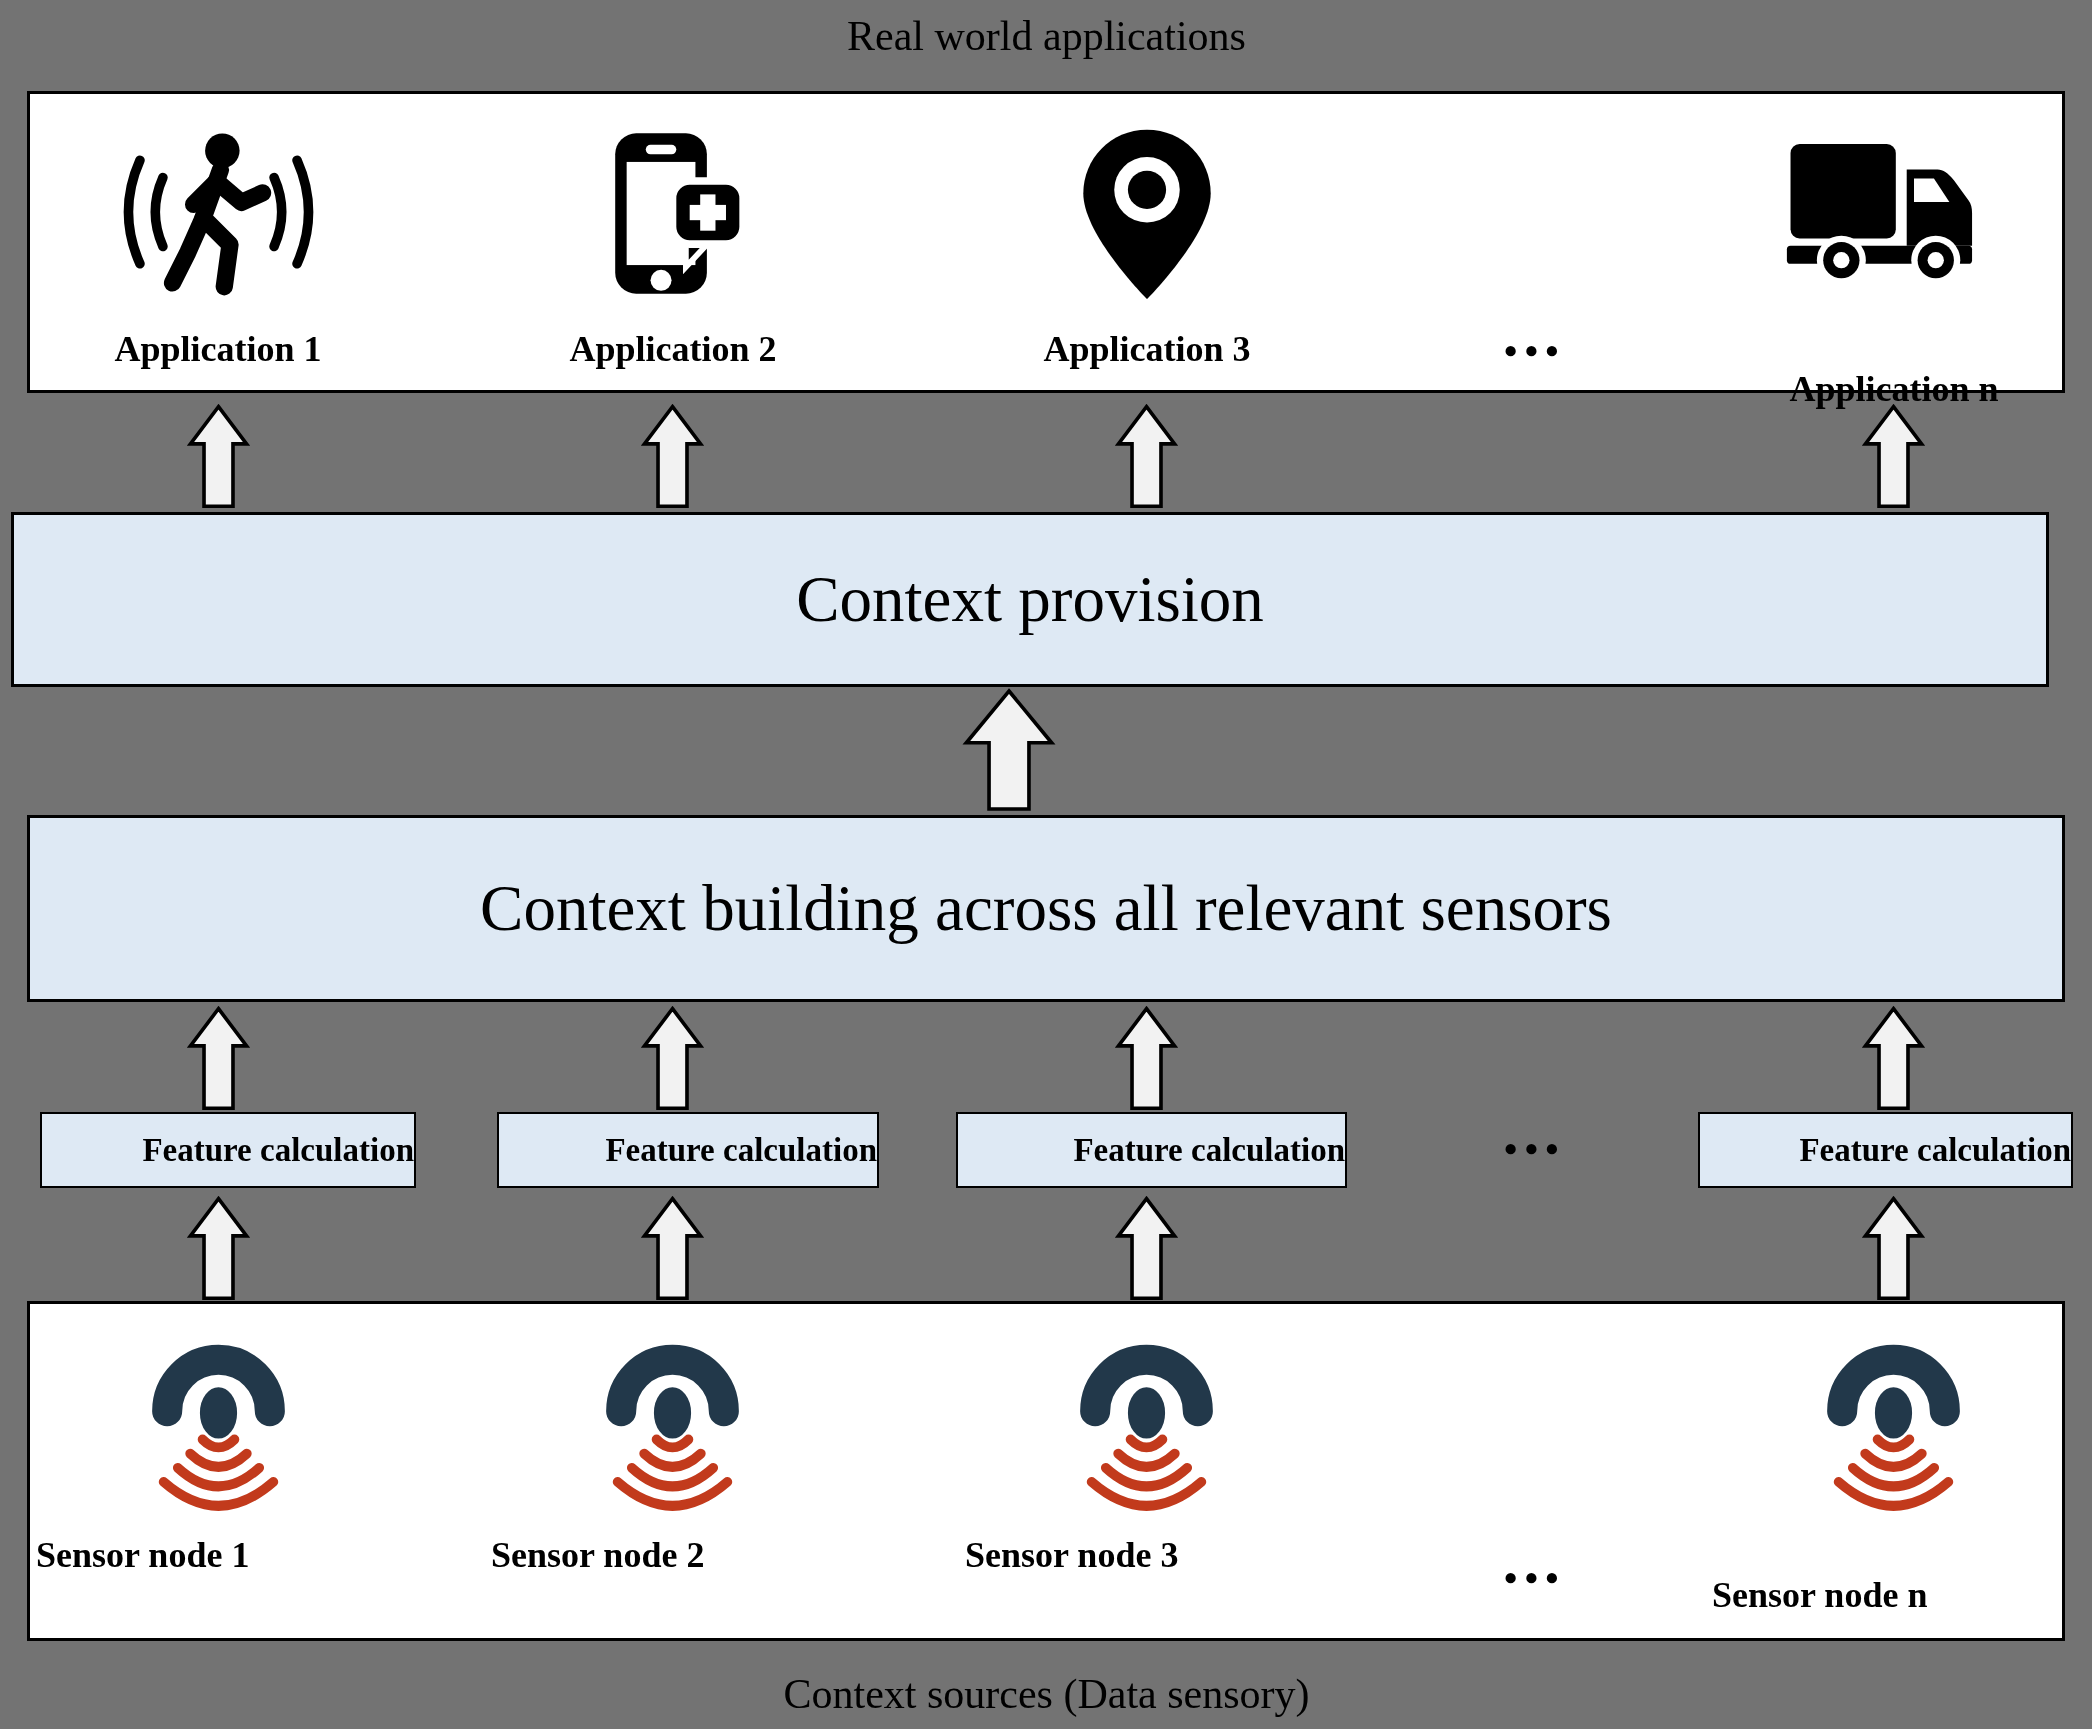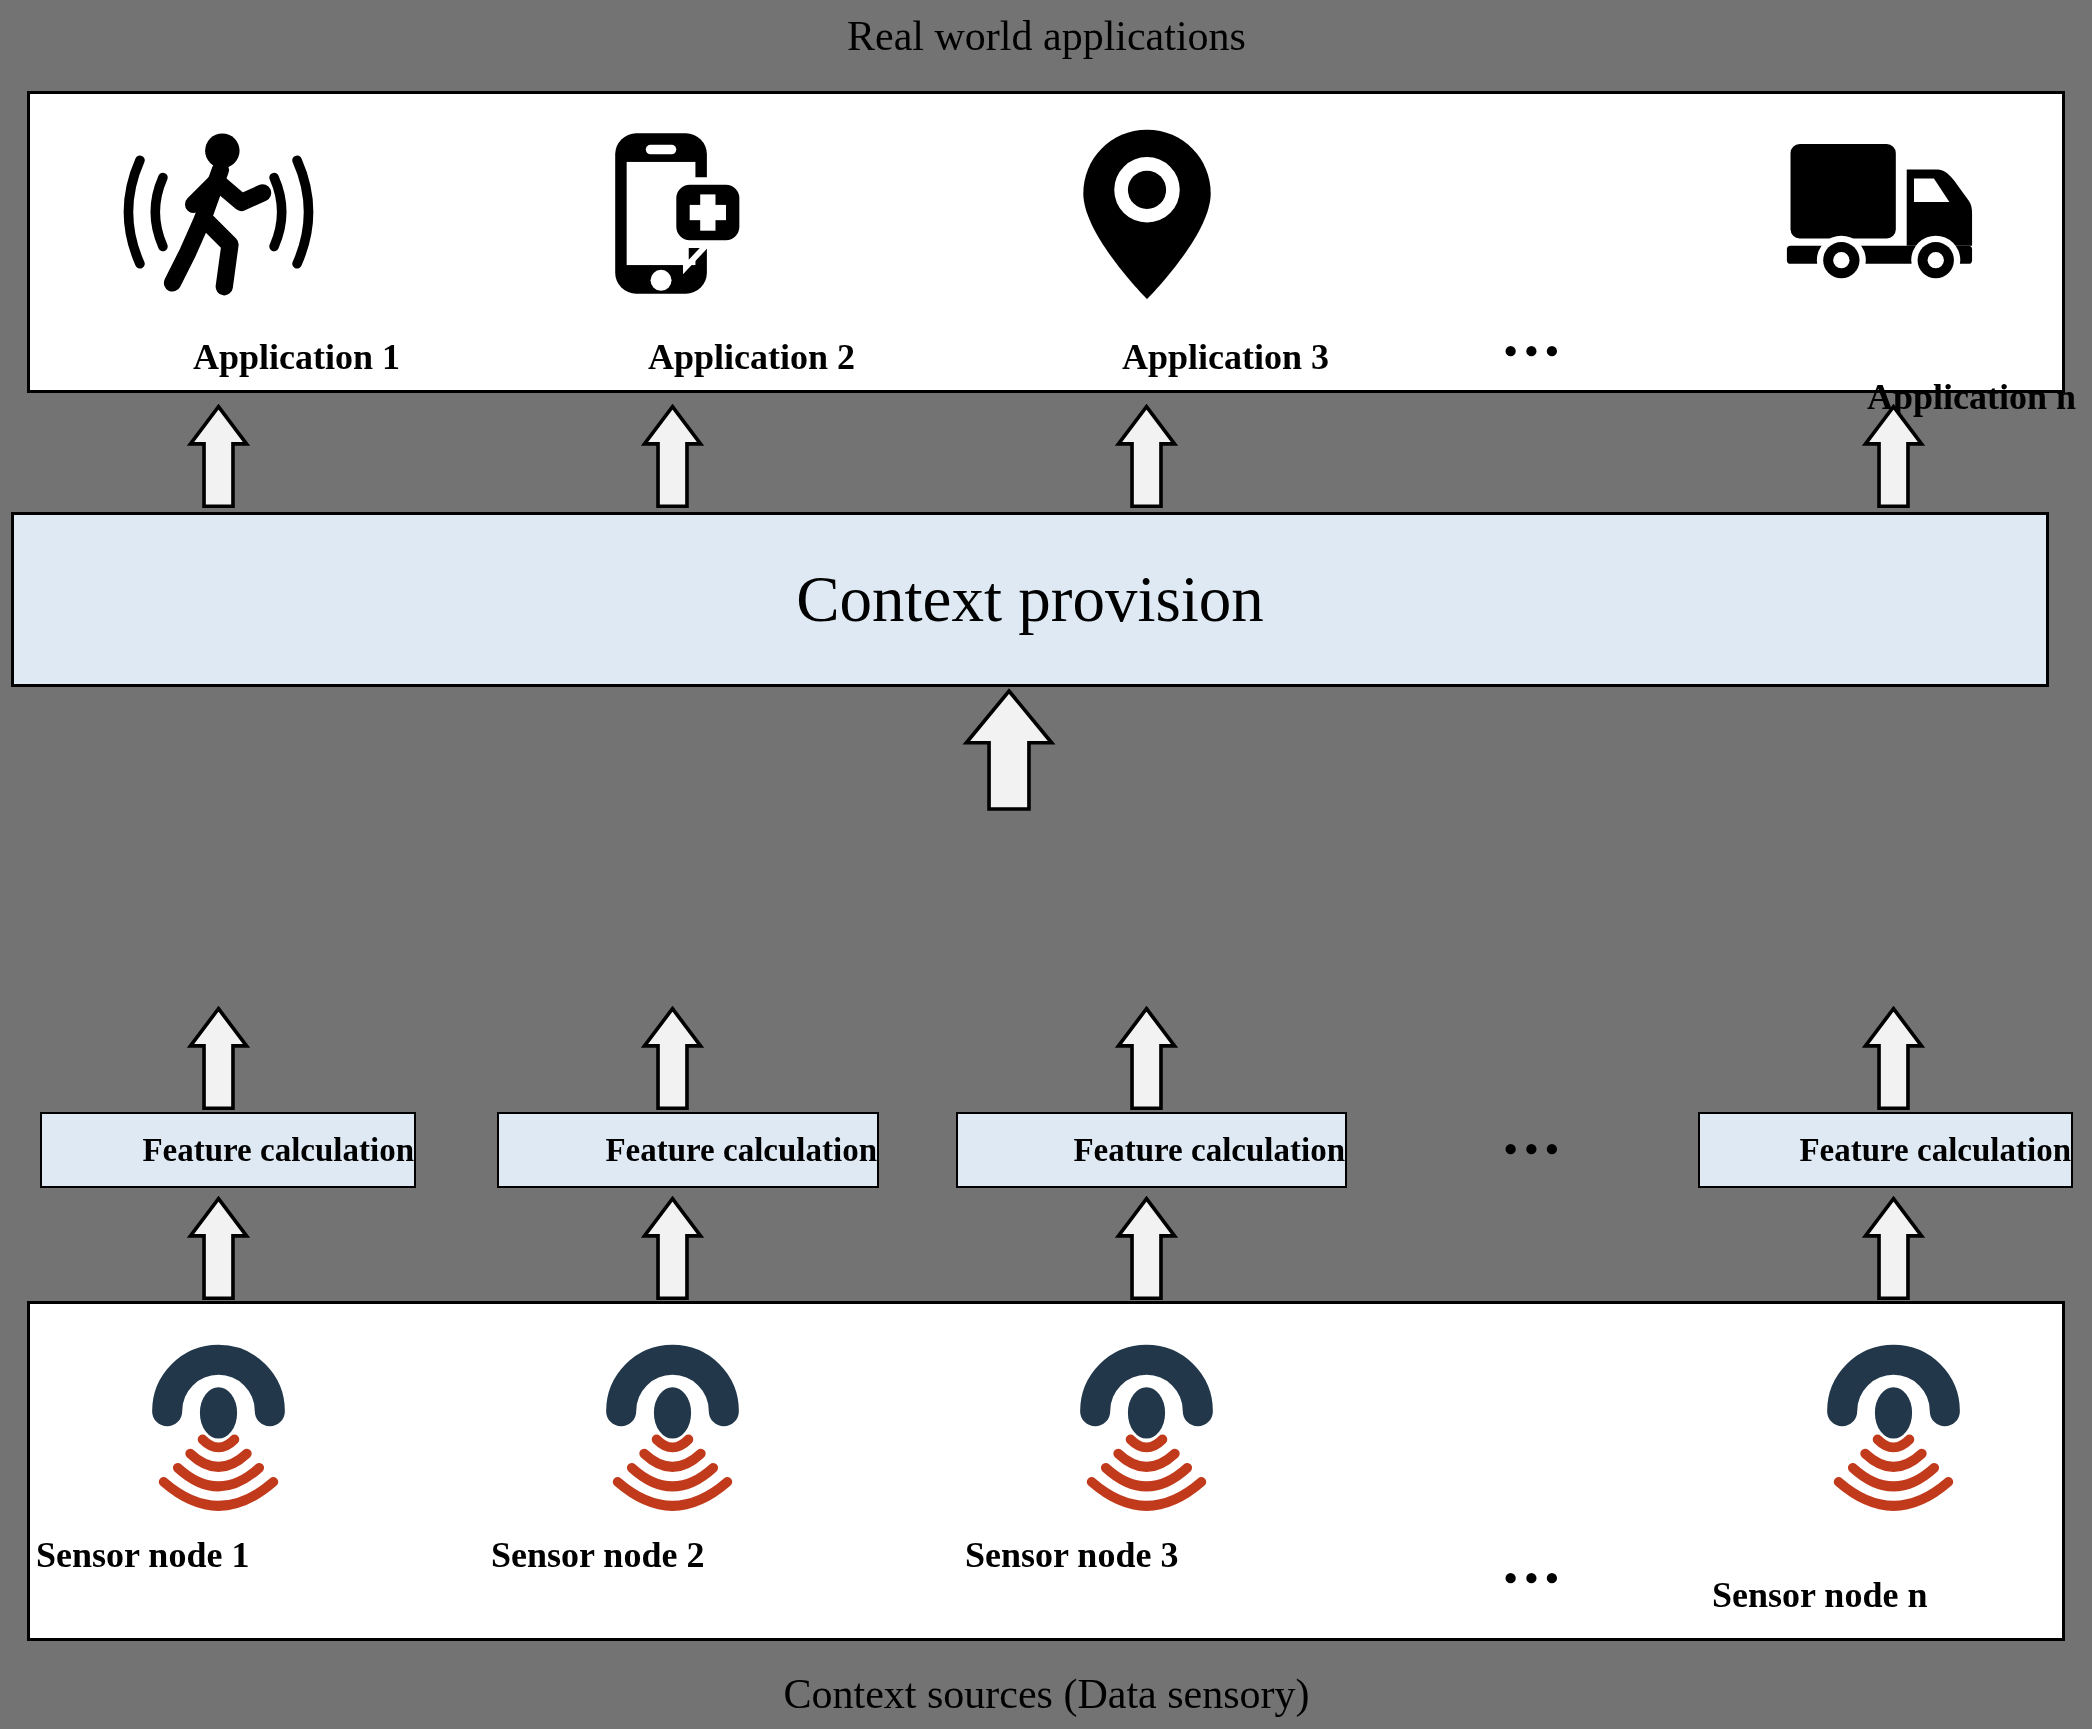--- a/index.html
+++ b/index.html
@@ -58,22 +58,22 @@
 
   .icon-cell{
     width:291px;height:198px;top:114px;
     display:flex;align-items:center;justify-content:center;
   }
   .sensor-icon-cell{
     width:291px;height:200px;top:1320px;
     display:flex;align-items:center;justify-content:center;
   }
   .app-label{
-    top:336px;width:364px;
-    font-size:36px;font-weight:700;text-align:right;
+    top:328px;width:364px;
+    font-size:36px;font-weight:700;text-align:center;
   }
   .sensor-label{
     top:1534px;width:382px;
     font-size:36px;font-weight:700;
   }
   .dots{
     width:164px;text-align:center;
     font-size:38px;font-weight:700;letter-spacing:7.3px;
   }
   .dots-apps{left:1453px;top:329px;}
@@ -178,20 +178,23 @@
     </svg>
 
   <div class="abs layer-box provision-box">
     <span>Context provision</span>
   </div>
 
   <svg class="abs central-arrow" viewBox="0 0 108 136">
       <polygon class="arrow-shape" points="54,3 101,60 76,60 76,133 32,133 32,60 7,60" stroke-width="4.5"></polygon>
     </svg>
 
+  <div class="abs layer-box building-box">
+    <span>Context building across all relevant sensors</span>
+  </div>
 
   <svg class="abs arrow acx1 arow2" viewBox="0 0 74 116">
       <polygon class="arrow-shape" points="37,3 68,44 53,44 53,113 21,113 21,44 6,44"></polygon>
     </svg>
   <svg class="abs arrow acx2 arow2" viewBox="0 0 74 116">
       <polygon class="arrow-shape" points="37,3 68,44 53,44 53,113 21,113 21,44 6,44"></polygon>
     </svg>
   <svg class="abs arrow acx3 arow2" viewBox="0 0 74 116">
       <polygon class="arrow-shape" points="37,3 68,44 53,44 53,113 21,113 21,44 6,44"></polygon>
     </svg>

